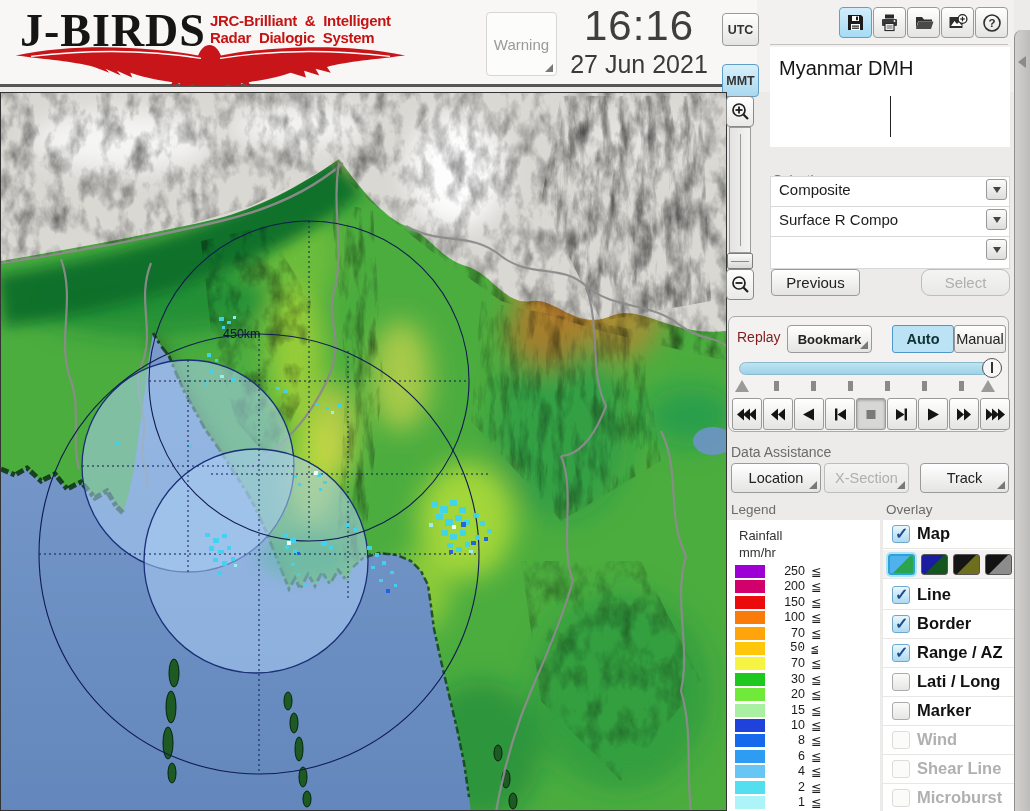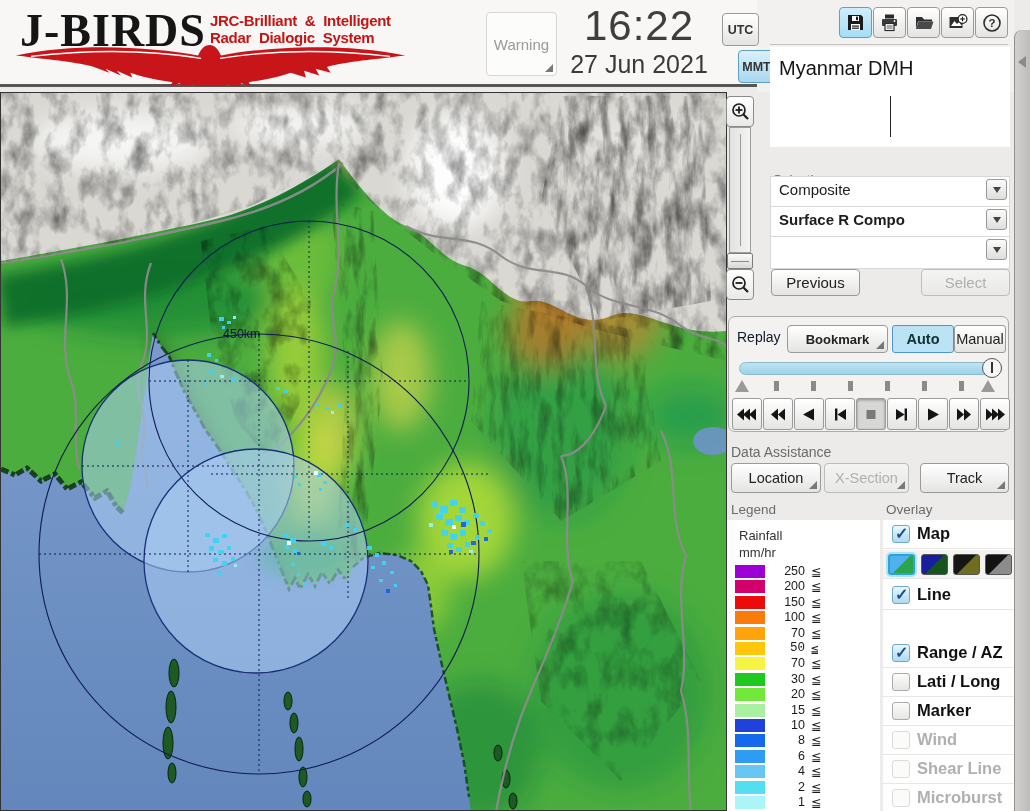--- a/index.html
+++ b/index.html
@@ -14,44 +14,44 @@
   #logo-title { left:20px; top:4px; font-family:"Liberation Serif",serif; font-weight:bold; font-size:46px; letter-spacing:1px; color:#151515;}
   #logo-tag { left:210px; top:12px; color:#C41414; font-weight:bold; font-size:15px; line-height:17px; letter-spacing:-0.3px; word-spacing:4px;}
   #eagle { left:8px; top:44px; }
   .btn { display:flex; align-items:center; justify-content:center; background:linear-gradient(#FFFFFF,#E4E4E2); border:1px solid #9A9A9A; border-radius:4px; color:#222; font-size:14px; cursor:default; position:absolute;}
   .corner::after { content:""; position:absolute; right:3px; bottom:3px; border-left:8px solid transparent; border-bottom:8px solid #787878;}
   #warning-btn { left:486px; top:12px; width:71px; height:64px; background:#FCFCFB; border:1px solid #D6D6D6; color:#9A9A9A; font-size:15px;}
   #clock-time { left:553px; top:2px; width:172px; text-align:center; font-size:42px; color:#3E3E3E; letter-spacing:1px;}
   #clock-date { left:545px; top:50px; width:188px; text-align:center; font-size:25px; color:#3A3A3A;}
   .tzbtn { width:37px; height:33px; font-size:12.5px; font-weight:bold; color:#333;}
   #tz-utc { left:722px; top:13px; }
-  #tz-mmt { left:722px; top:50px;margin-left:16px; }
+  #tz-mmt { left:722px; top:64px; }
   .tzbtn.on { background:linear-gradient(#D9F0FB,#A9D8EF); border-color:#5E9EC4;}
   .toolbtn { top:7px; width:33px; height:31px; }
   .toolbtn.on { background:linear-gradient(#D2EDFA,#A5DCF5); border-color:#57A3CC;}
 
   
   #panel-hr { left:770px; top:44px; width:238px; height:1px; background:#C3C2C0;}
   #station-box { left:770px; top:47px; width:240px; height:100px; background:#FFFFFF;}
   #station-name { position:absolute; left:9px; top:10px; font-size:20px; color:#161616;}
   #station-cursor { position:absolute; left:120px; top:49px; width:1px; height:41px; background:#222;}
   .sec-label { color:#6B6B6B; font-size:13.5px; }
   #selection-label { left:773px; top:172px; }
   .drop { position:absolute; left:770px; width:240px; height:33px; background:#FFF; border:1px solid #D8D8D6;}
   .drop .val { position:absolute; left:8px; top:4px; font-size:15px; color:#1C1C1C;}
   .droparrow { position:absolute; right:2px; top:2px; width:21px; height:21px; background:linear-gradient(#FBFBFB,#DEDEDC); border:1px solid #999; border-radius:3px; display:flex;align-items:center;justify-content:center;}
   .droparrow::after { content:""; border:4px solid transparent; border-top:6px solid #444; margin-top:5px;}
   .btn.disabled { color:#AFAFAF; background:linear-gradient(#F4F4F2,#E8E8E6); border-color:#BDBDBB;}
   #prev-btn { left:771px; top:269px; width:89px; height:27px; font-size:15px;}
-  #select-btn { left:921px; top:269px; width:89px; height:27px; font-size:15px;}
+  #select-btn { left:921px; top:269px; width:89px; height:27px; font-size:15px;border-radius:9px;}
 
   
   #replay-panel { left:728px; top:316px; width:281px; height:116px; border:1px solid #ABABA9; border-radius:7px; background:#F3F2F0;}
-  #replay-label { position:absolute; left:8px; top:12px; color:#0f172a; font-size:14px;}
-  #bookmark-btn { left:58px; top:8px; width:101px; height:28px; font-size:13px; font-weight:bold;}
+  #replay-label { position:absolute; left:8px; top:12px; color:#7f1d1d; font-size:14px;}
+  #bookmark-btn { left:58px; top:8px; width:85px; height:28px; font-size:13px; font-weight:bold;}
   .modebtn { height:28px; font-size:14.5px; font-weight:bold; border-radius:3px;}
   #auto-btn { left:163px; top:8px; width:62px;}
   #manual-btn { left:225px; top:8px; width:52px; font-weight:normal;}
   .modebtn.on { background:#BCE2F6; border-color:#4E97C6; color:#133;}
   #replay-track { position:absolute; left:10px; top:45px; width:263px; height:13px; border-radius:7px; background:linear-gradient(#BEE4F2,#9CD3E8); border:1px solid #8CB9CC;}
   #replay-handle { position:absolute; left:253px; top:41px; width:20px; height:20px; border-radius:50%; background:#F7F7F7; border:1.5px solid #555;}
   #replay-handle::after { content:""; position:absolute; left:8px; top:3px; width:1.5px; height:11px; background:#333;}
   .tick { position:absolute; top:64px; width:5px; height:10px; background:#8A8A8A;}
   .ticktri { position:absolute; top:63px; width:0; height:0; border-left:7px solid transparent; border-right:7px solid transparent; border-bottom:12px solid #9A9A9A;}
   .transport { top:81px; width:30px; height:32px; border-radius:3px;}
@@ -110,21 +110,21 @@
       <div>Radar Dialogic System</div>
     </div>
     <svg id="eagle" class="abs" width="405" height="42" viewBox="0 0 420 44">
       <path fill="#C8151A" d="M6,12 C70,-2 150,3 197,12 C200,5 204,1 209,1 C214,1 218,5 221,12 C268,3 348,-2 414,12
         C372,17 350,19 332,24 L336,30 L320,26 L324,33 L308,28 L310,35 L294,30
         C276,36 262,38 250,40 L252,44 L242,41 L240,48 L228,42 L222,50 L210,44 L198,50 L192,42 L180,48 L178,41 L168,44 L170,40
         C158,38 144,36 126,30 L128,35 L112,28 L116,33 L100,26 L104,30 L88,24 C70,19 48,17 6,12 Z"></path>
       <path fill="none" stroke="#FFFFFF" stroke-width="1.4" d="M22,13 C90,5 150,7 200,15 M220,15 C270,7 330,5 398,13"></path>
     </svg>
     <div id="warning-btn" class="btn corner">Warning</div>
-    <div id="clock-time" class="abs">16:22</div>
+    <div id="clock-time" class="abs">16:16</div>
     <div id="clock-date" class="abs">27 Jun 2021</div>
     <div id="tz-utc" class="btn tzbtn">UTC</div>
     <div id="tz-mmt" class="btn tzbtn on">MMT</div>
   </div>
 
   <div class="btn toolbtn on" style="left:839px;">
     <svg width="19" height="19" viewBox="0 0 19 19">
       <path fill="#1B1B1B" d="M2,2 h13 l2,2 v13 h-15 Z"></path>
         <rect x="6" y="3" width="7" height="5" fill="#FFF"></rect>
         <rect x="10" y="3.6" width="2" height="3.6" fill="#1B1B1B"></rect>
@@ -169,21 +169,21 @@
   <div id="panel-hr" class="abs"></div>
   <div id="station-box" class="abs">
     <div id="station-name">Myanmar DMH</div>
     <div id="station-cursor"></div>
   </div>
   <div id="selection-label" class="abs sec-label">Selection</div>
   <div class="drop" style="top:176px;">
     <span class="val">Composite</span>
     <span class="droparrow"></span>
   </div>
-  <div class="drop" style="top:206px;font-weight:bold;">
+  <div class="drop" style="top:206px;">
     <span class="val">Surface R Compo</span>
     <span class="droparrow"></span>
   </div>
   <div class="drop" style="top:236px;">
     <span class="val"></span>
     <span class="droparrow"></span>
   </div>
   <div id="prev-btn" class="btn">Previous</div>
   <div id="select-btn" class="btn disabled">Select</div>
 
@@ -359,20 +359,24 @@
     </div>
     <div class="orow" style="top:30px; background:#F4F3F1;">
       <span class="mapstyle selected" style="left: 5px; background: linear-gradient(135deg, rgb(79, 178, 236) 49%, rgb(43, 164, 78) 51%);"></span>
       <span class="mapstyle" style="left: 38px; background: linear-gradient(135deg, rgb(26, 30, 158) 49%, rgb(20, 84, 29) 51%);"></span>
       <span class="mapstyle" style="left: 70px; background: linear-gradient(135deg, rgb(21, 21, 21) 49%, rgb(110, 110, 30) 51%);"></span>
       <span class="mapstyle" style="left: 102px; background: linear-gradient(135deg, rgb(19, 19, 19) 49%, rgb(140, 140, 140) 51%);"></span>
     </div>
     <div class="orow" style="top:61px;">
         <span class="cb checked"></span>
         <span class="olabel">Line</span>
+      </div>
+    <div class="orow" style="top:90px;">
+        <span class="cb checked"></span>
+        <span class="olabel">Border</span>
       </div>
     <div class="orow" style="top:119px;">
         <span class="cb checked"></span>
         <span class="olabel">Range / AZ</span>
       </div>
     <div class="orow" style="top:148px;">
         <span class="cb unchecked"></span>
         <span class="olabel">Lati / Long</span>
       </div>
     <div class="orow" style="top:177px;">

